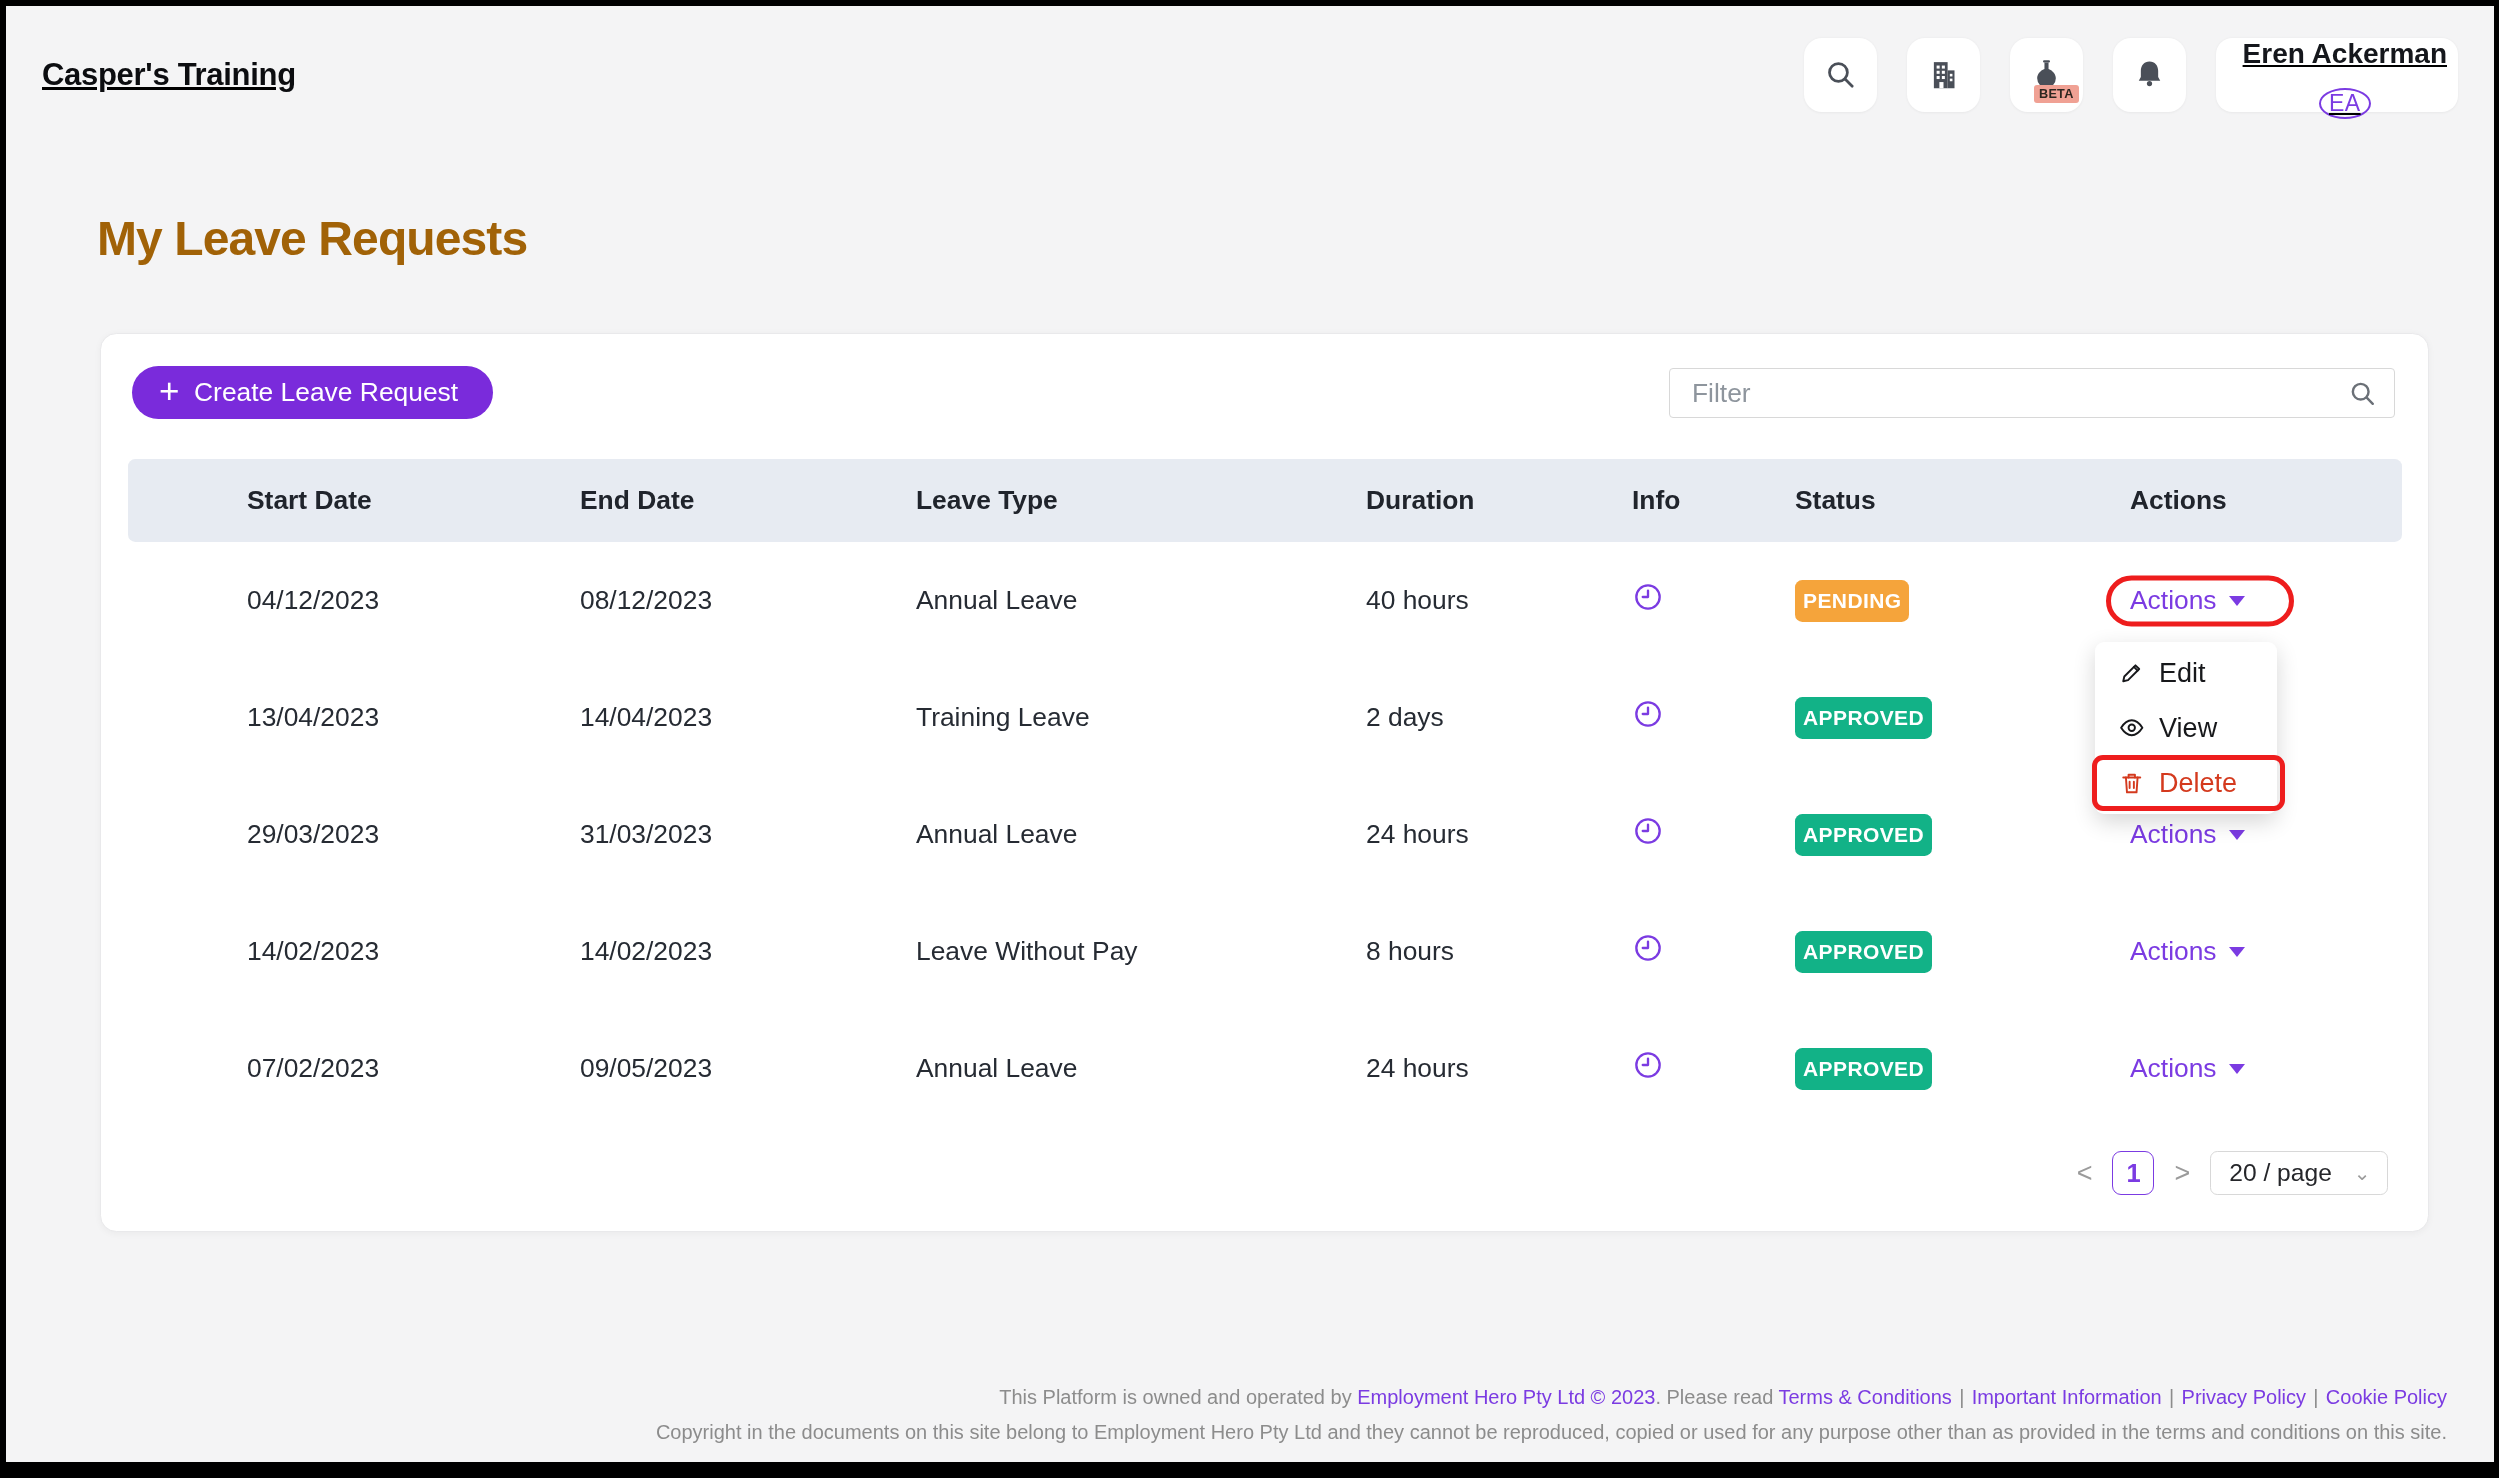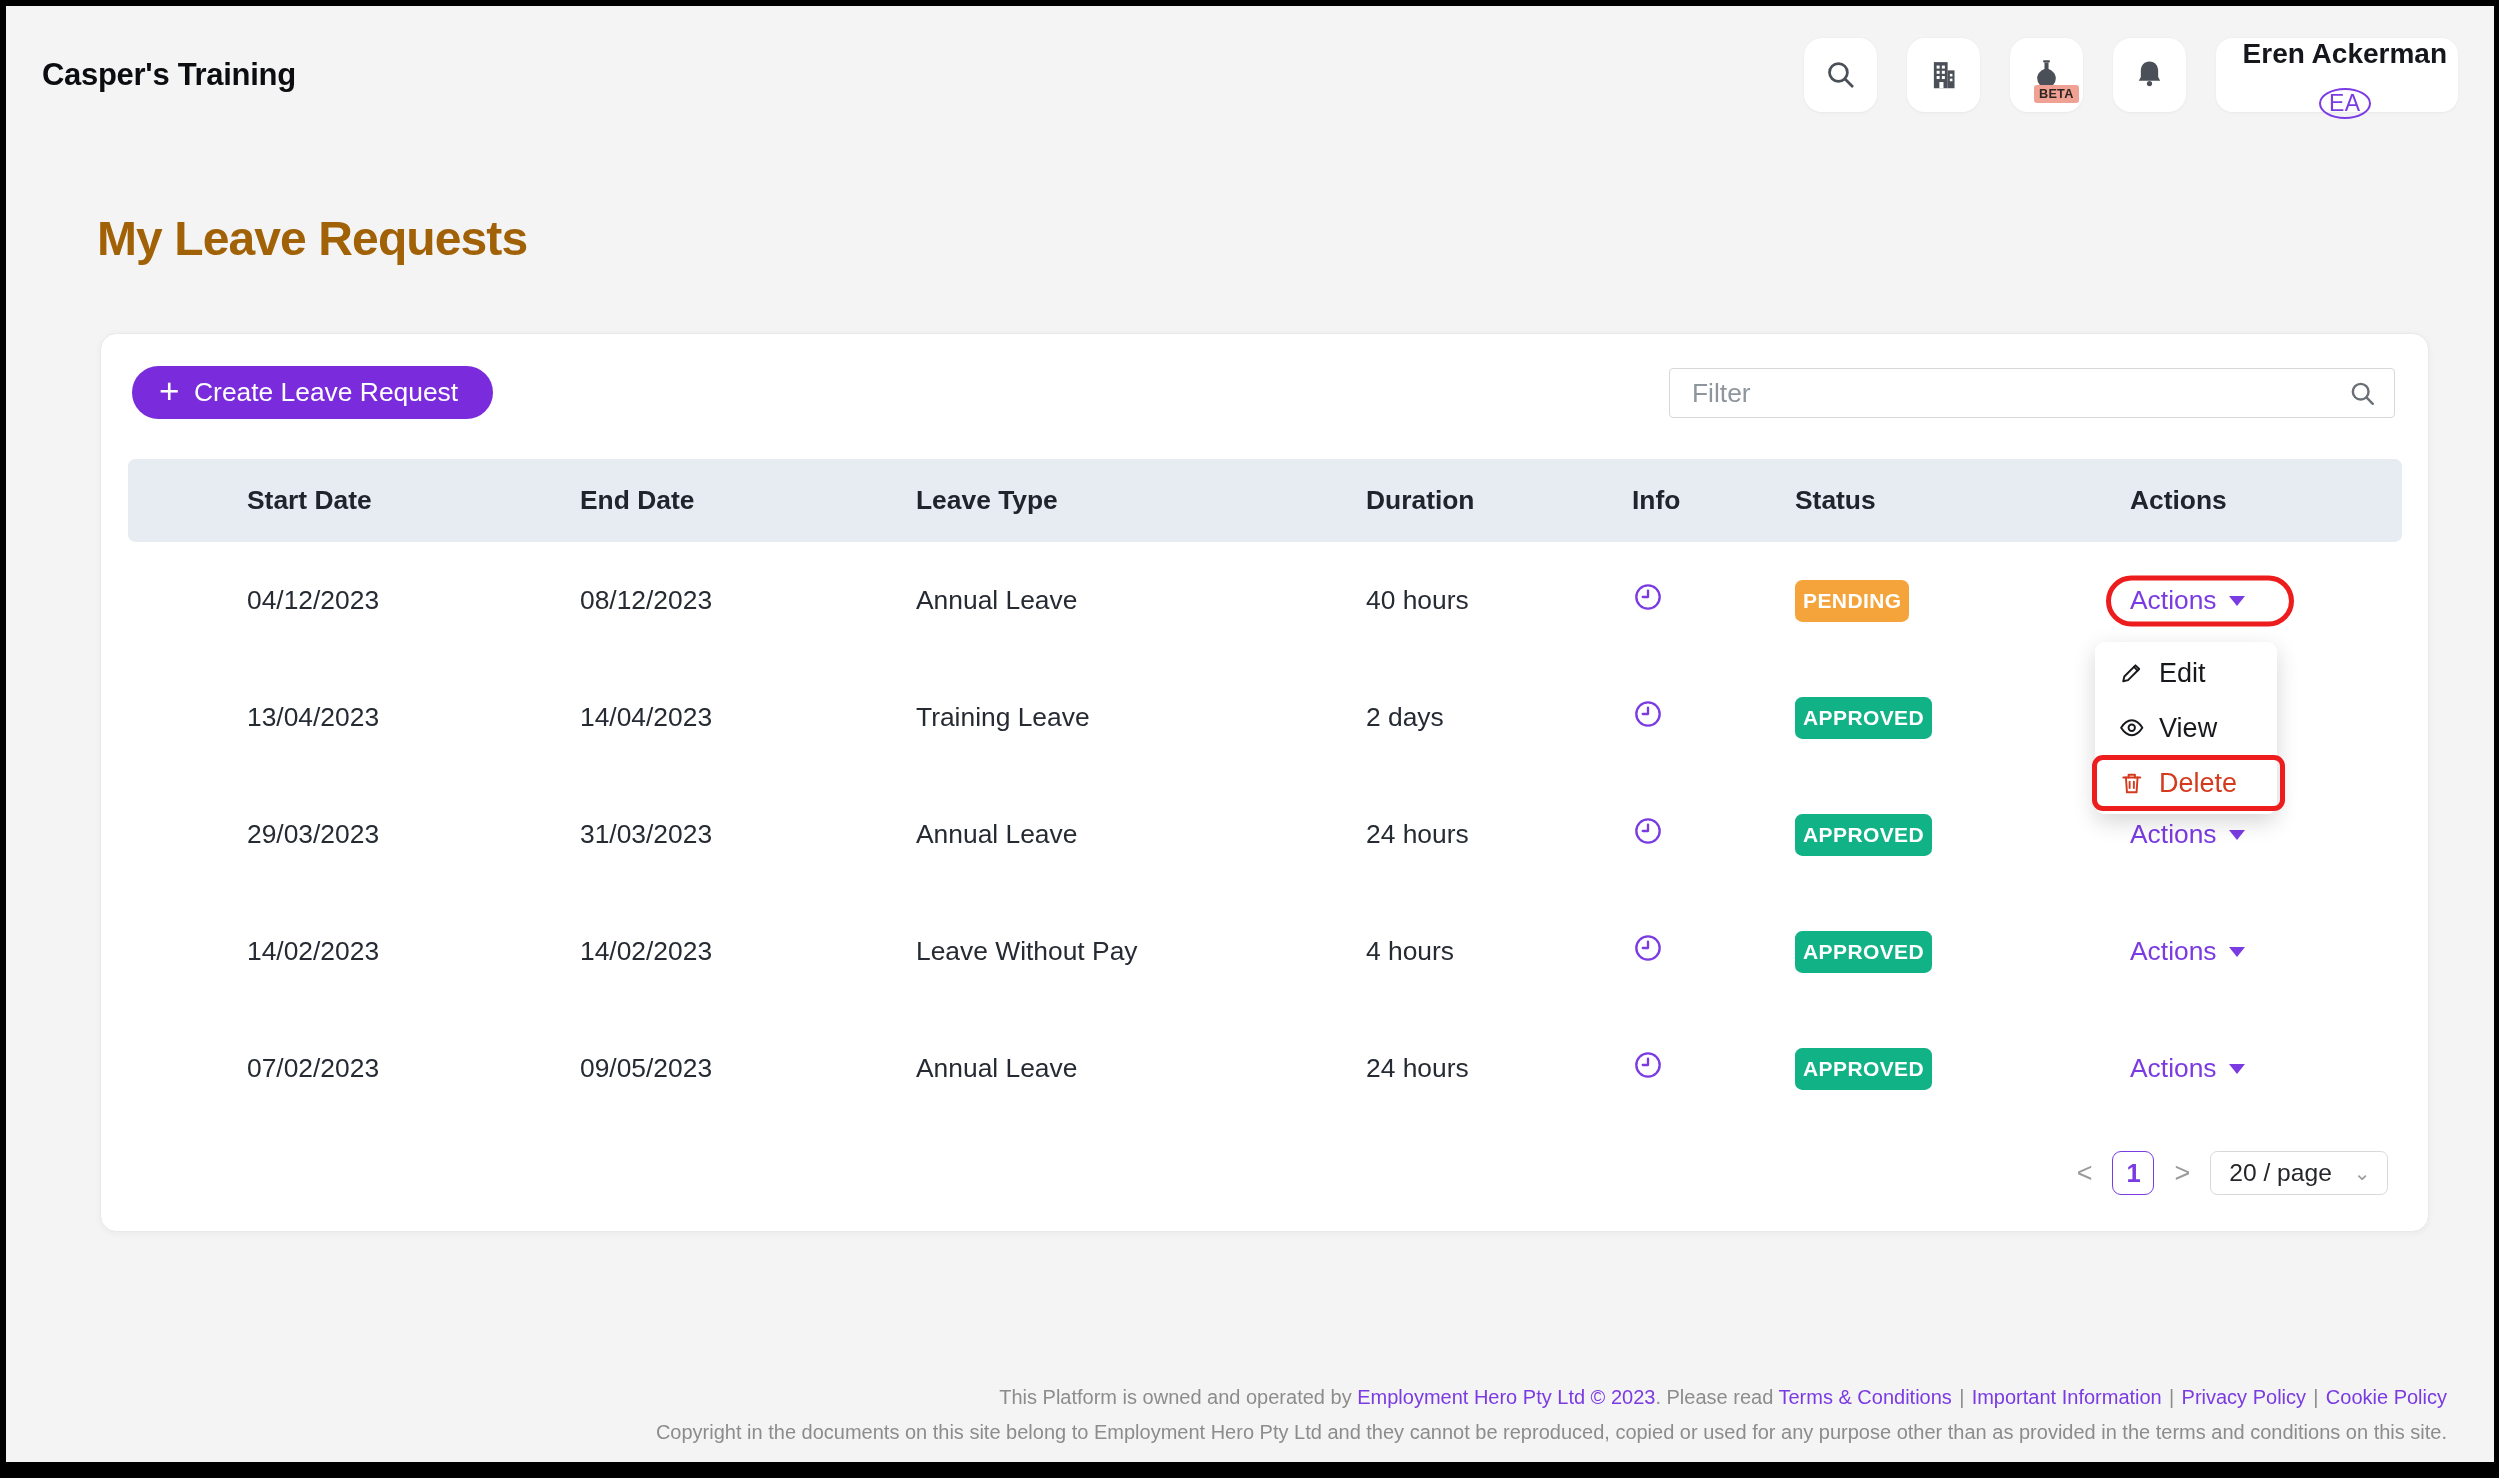--- a/index.html
+++ b/index.html
@@ -11,20 +11,21 @@
     background:#F4F4F5;
     border:6.4px solid #000; border-bottom-width:16.4px;
     overflow:hidden;
   }
 
   
   .topbar{
     position:absolute; left:0; top:0; right:0; height:137px;
     display:flex; align-items:center; justify-content:space-between;
     padding:12px 36px;
+    text-decoration:underline;
   }
   .app-title{ font-size:31px; font-weight:700; color:#0C0D10; letter-spacing:-0.3px; }
   .topbar-right{ display:flex; align-items:center; gap:30px; }
   .icon-btn{
     position:relative; width:73px; height:74px; border:none; cursor:pointer;
     background:#FFFFFF; border-radius:18px;
     display:flex; align-items:center; justify-content:center;
     box-shadow:0 0.9px 2.7px rgba(0,0,0,0.05);
   }
   .icon-btn svg{ display:block; }
@@ -290,21 +291,21 @@
               <span>Actions</span>
               <span class="caret"></span>
             </a>
         </div>
       </div>
 
       <div class="trow">
         <div class="cell c1">14/02/2023</div>
         <div class="cell">14/02/2023</div>
         <div class="cell">Leave Without Pay</div>
-        <div class="cell">4 hours</div>
+        <div class="cell">8 hours</div>
         <div class="cell"><span class="clock"><svg width="28" height="28" viewBox="0 0 24 24" fill="none" stroke="#7B3BE2" stroke-width="2" stroke-linecap="round" stroke-linejoin="round">
                 <circle cx="12" cy="12" r="10"></circle>
                 <polyline points="12 6.5 12 12 7.5 12"></polyline>
               </svg></span></div>
         <div class="cell"><span class="badge badge-approved">APPROVED</span></div>
         <div class="cell actions-cell">
           <a class="actions-link">
               <span>Actions</span>
               <span class="caret"></span>
             </a>

